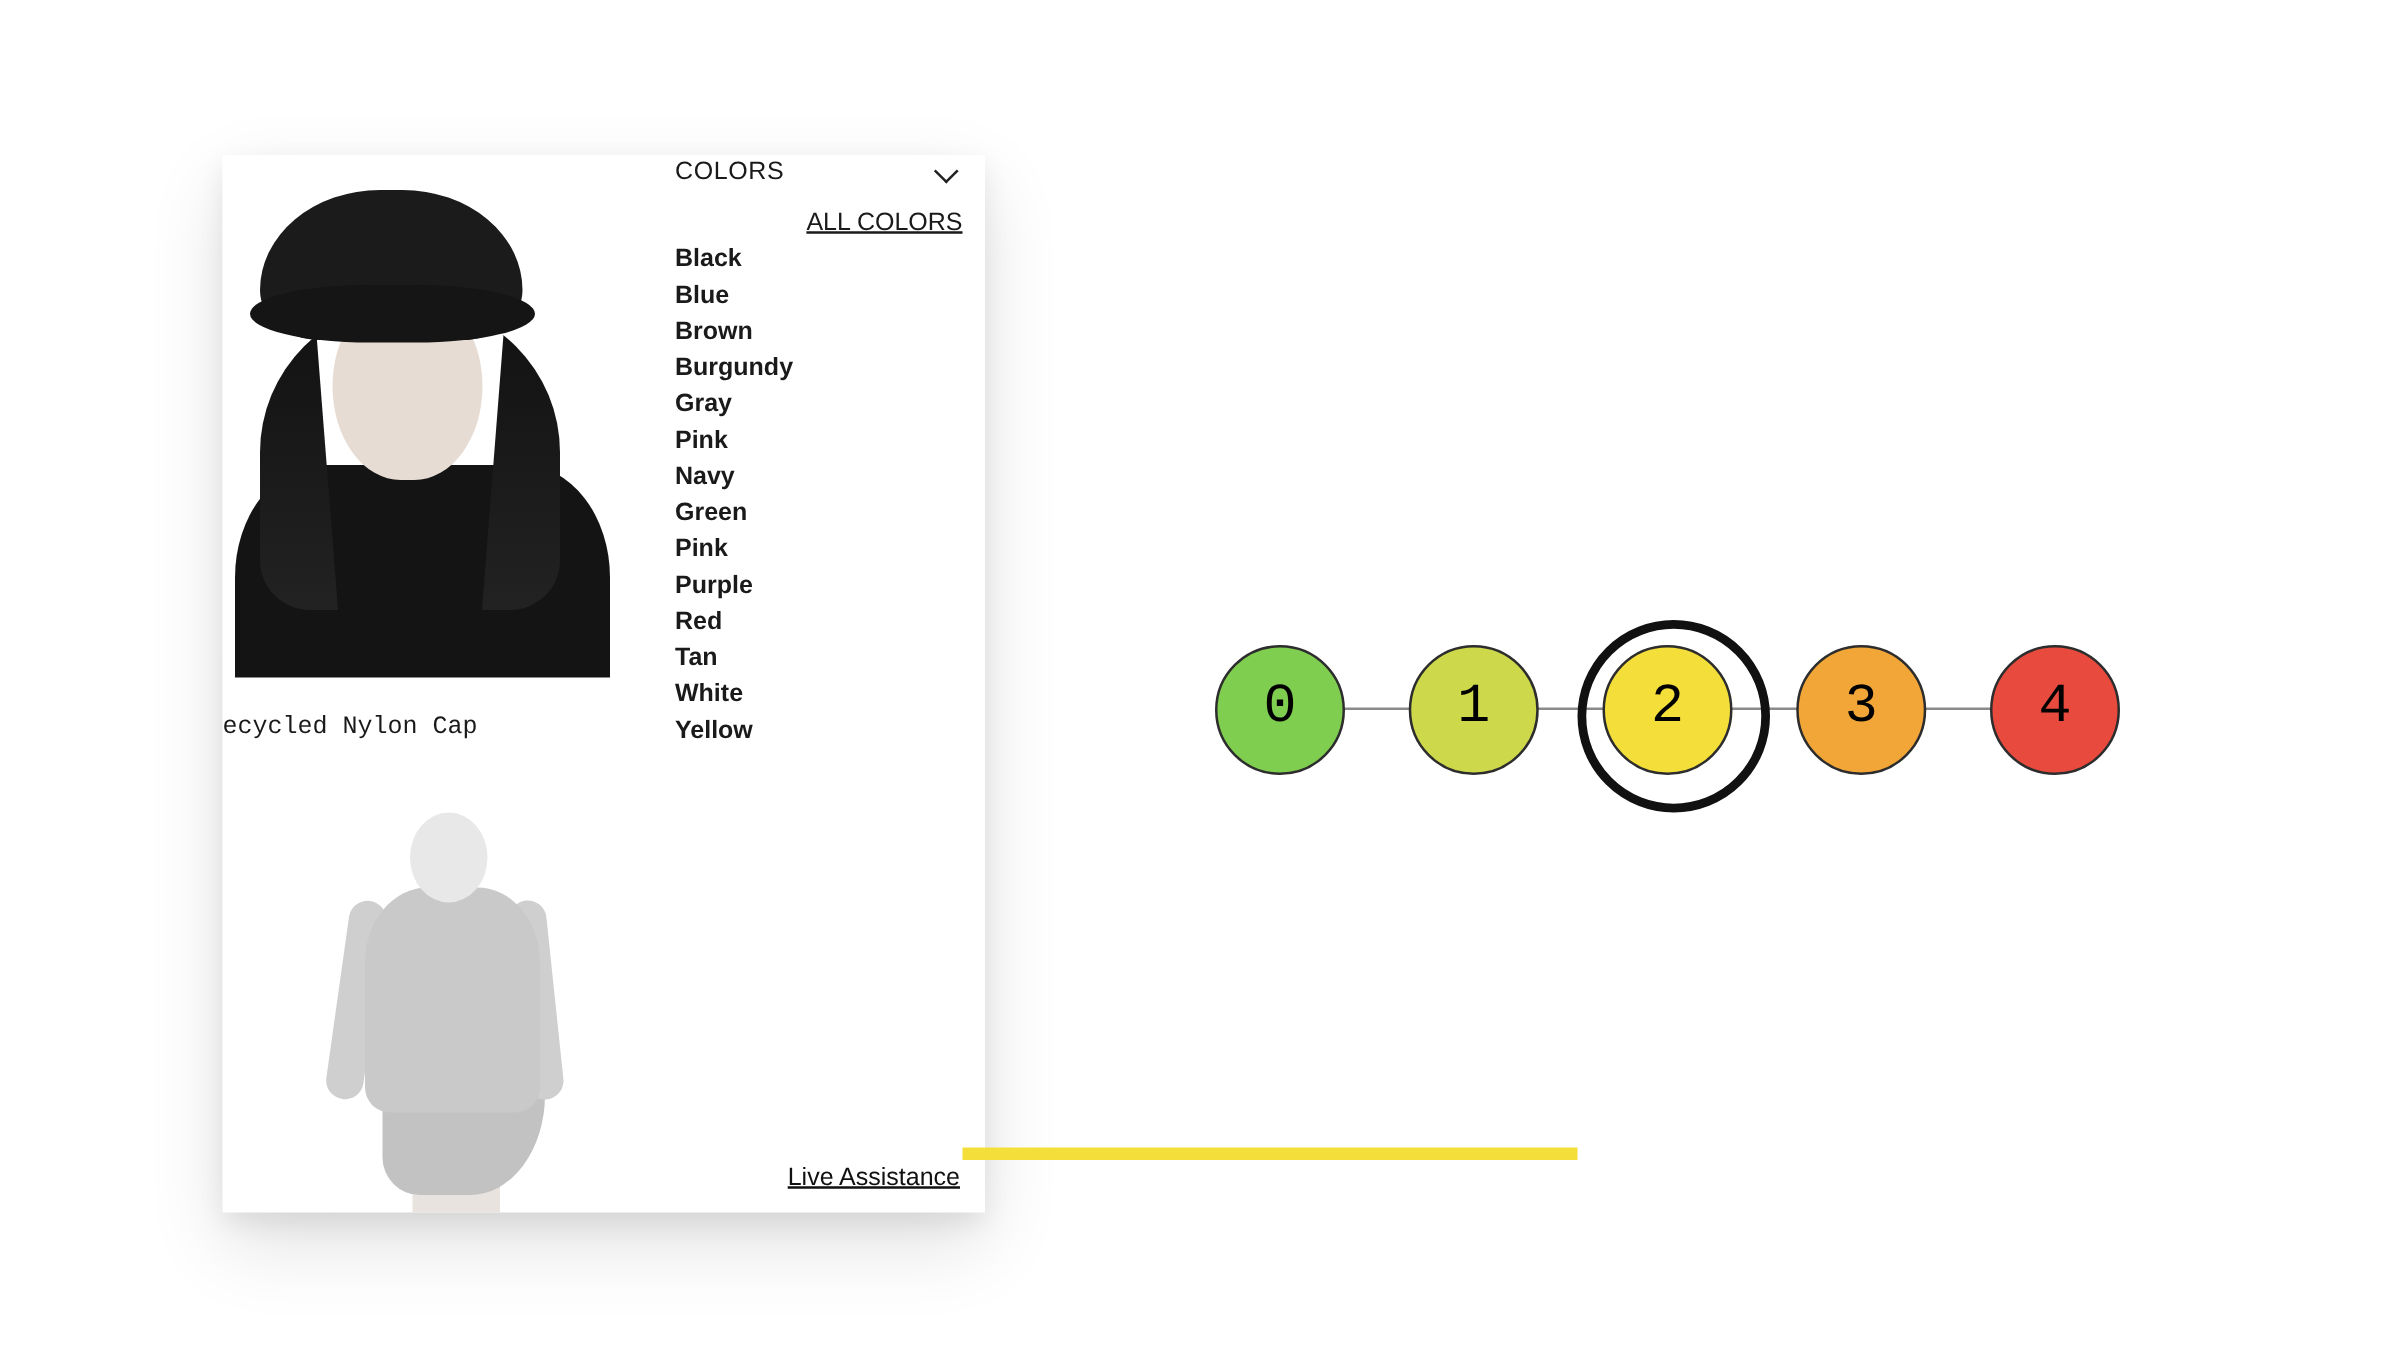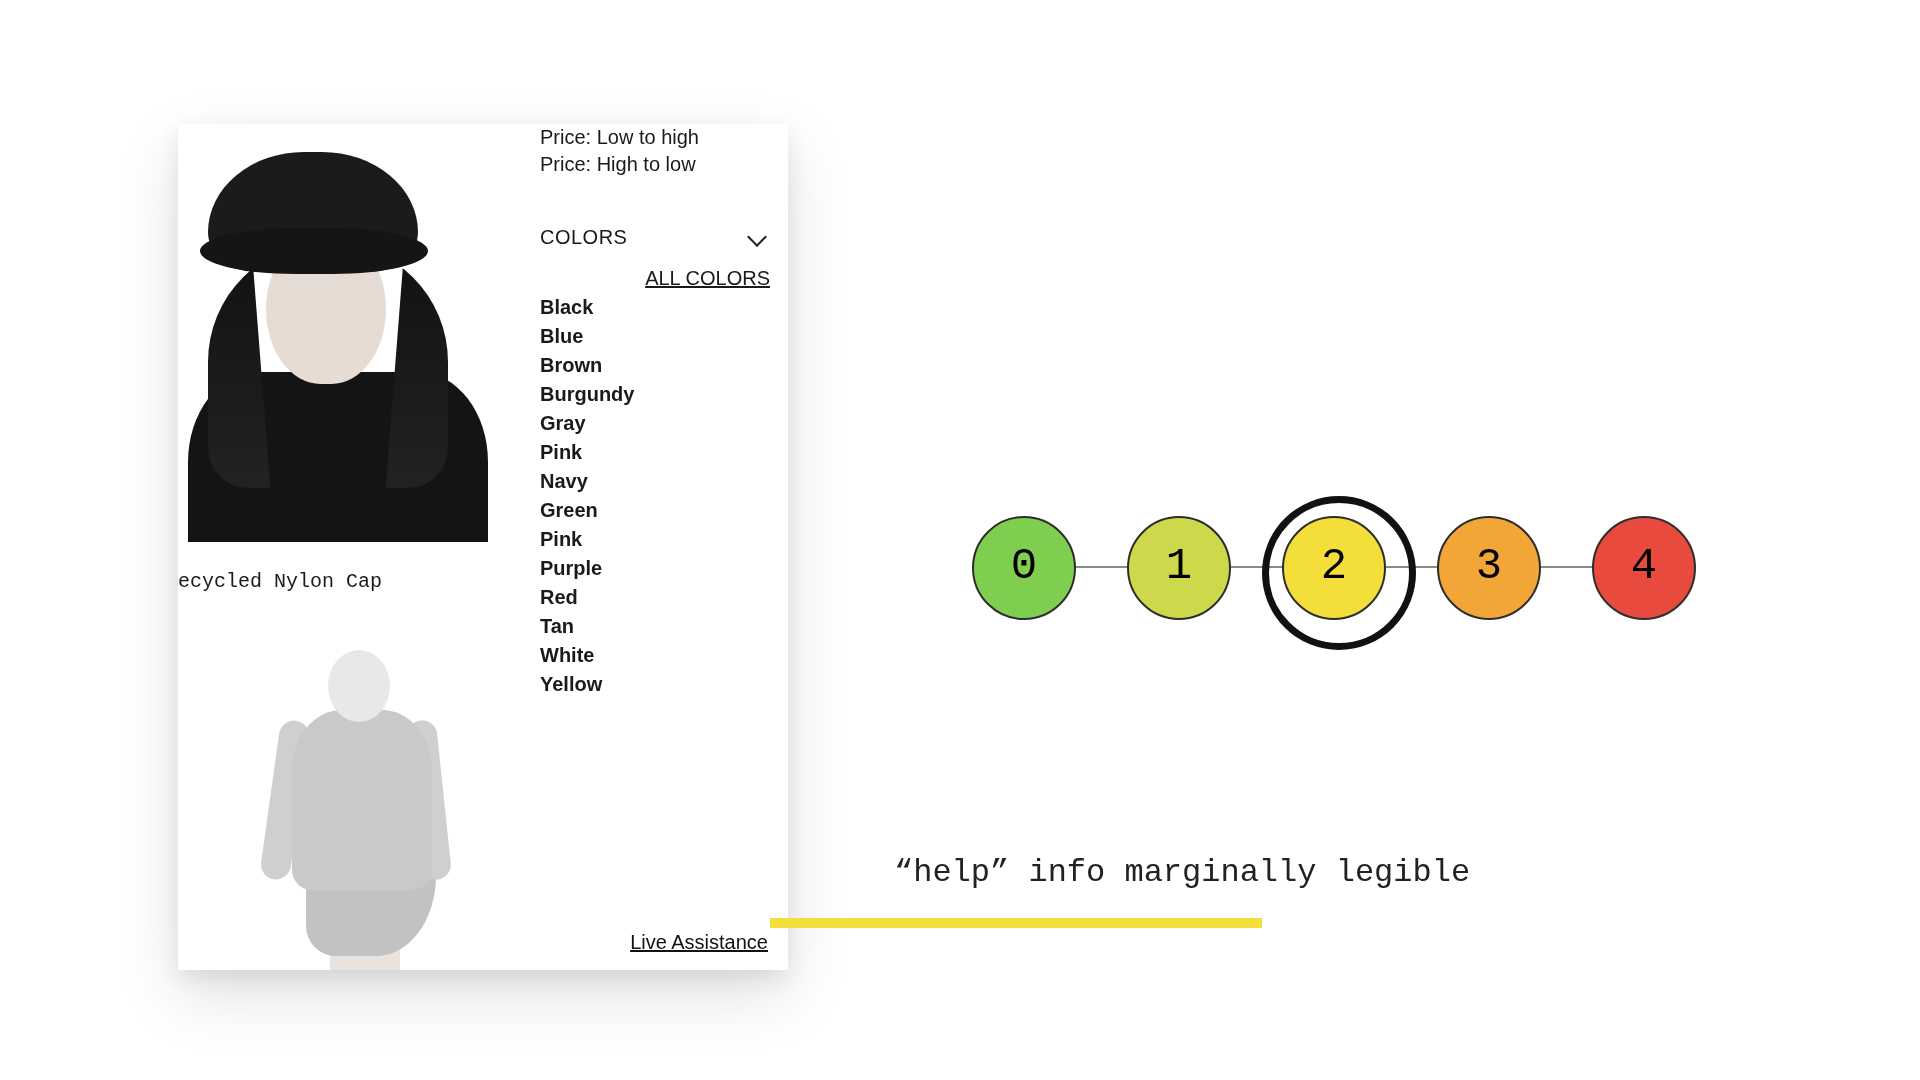--- a/index.html
+++ b/index.html
@@ -81,24 +81,20 @@
     <div class="prod2">
       <div class="legs"></div>
         <div class="skirt"></div>
       <div class="arm"></div>
         <div class="arm2"></div>
       <div class="torso"></div>
         <div class="head"></div>
     </div>
 
     <div class="panel">
-      <div class="sort">
-        <div>Price: Low to high</div>
-        <div>Price: High to low</div>
-      </div>
       <div class="hdr">
         <span>COLORS</span>
         <span class="chev"></span>
       </div>
       <div class="opts">
         <div class="sel">ALL COLORS</div>
         <div>Black</div>
         <div>Blue</div>
         <div>Brown</div>
         <div>Burgundy</div>
@@ -132,16 +128,15 @@
       </div>
     <div class="dot d3 mono">
         <span>3</span>
       </div>
     <div class="dot d4 mono">
         <span>4</span>
       </div>
     <div class="ring"></div>
   </div>
 
-  <div class="caption mono">“help” info marginally legible</div>
   <div class="bar"></div>
 
 </div>
 
 </body></html>

